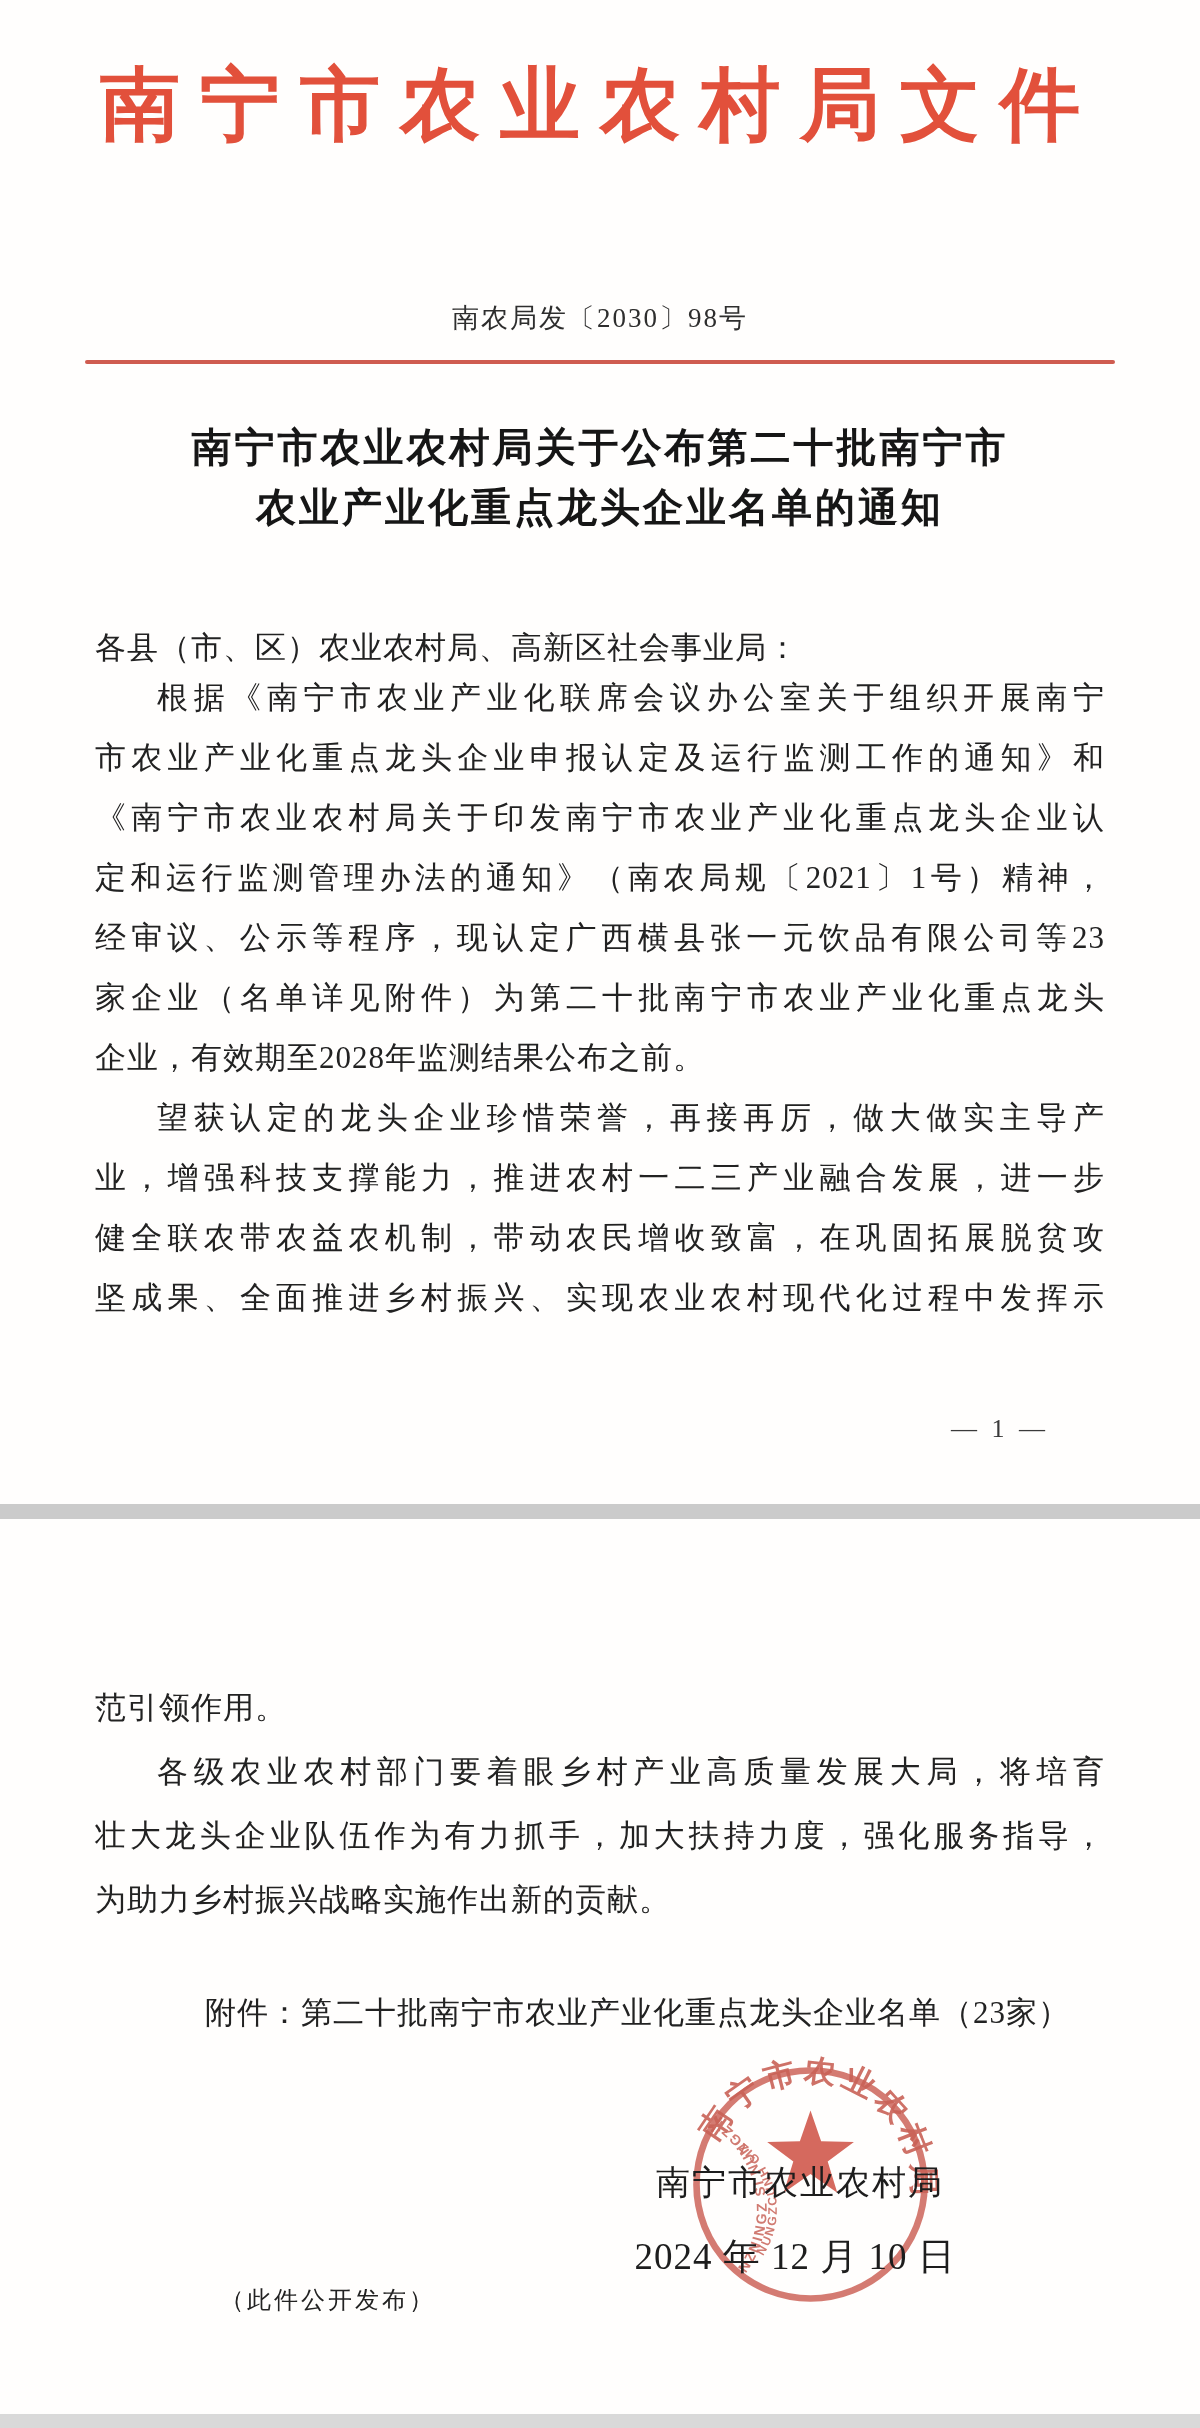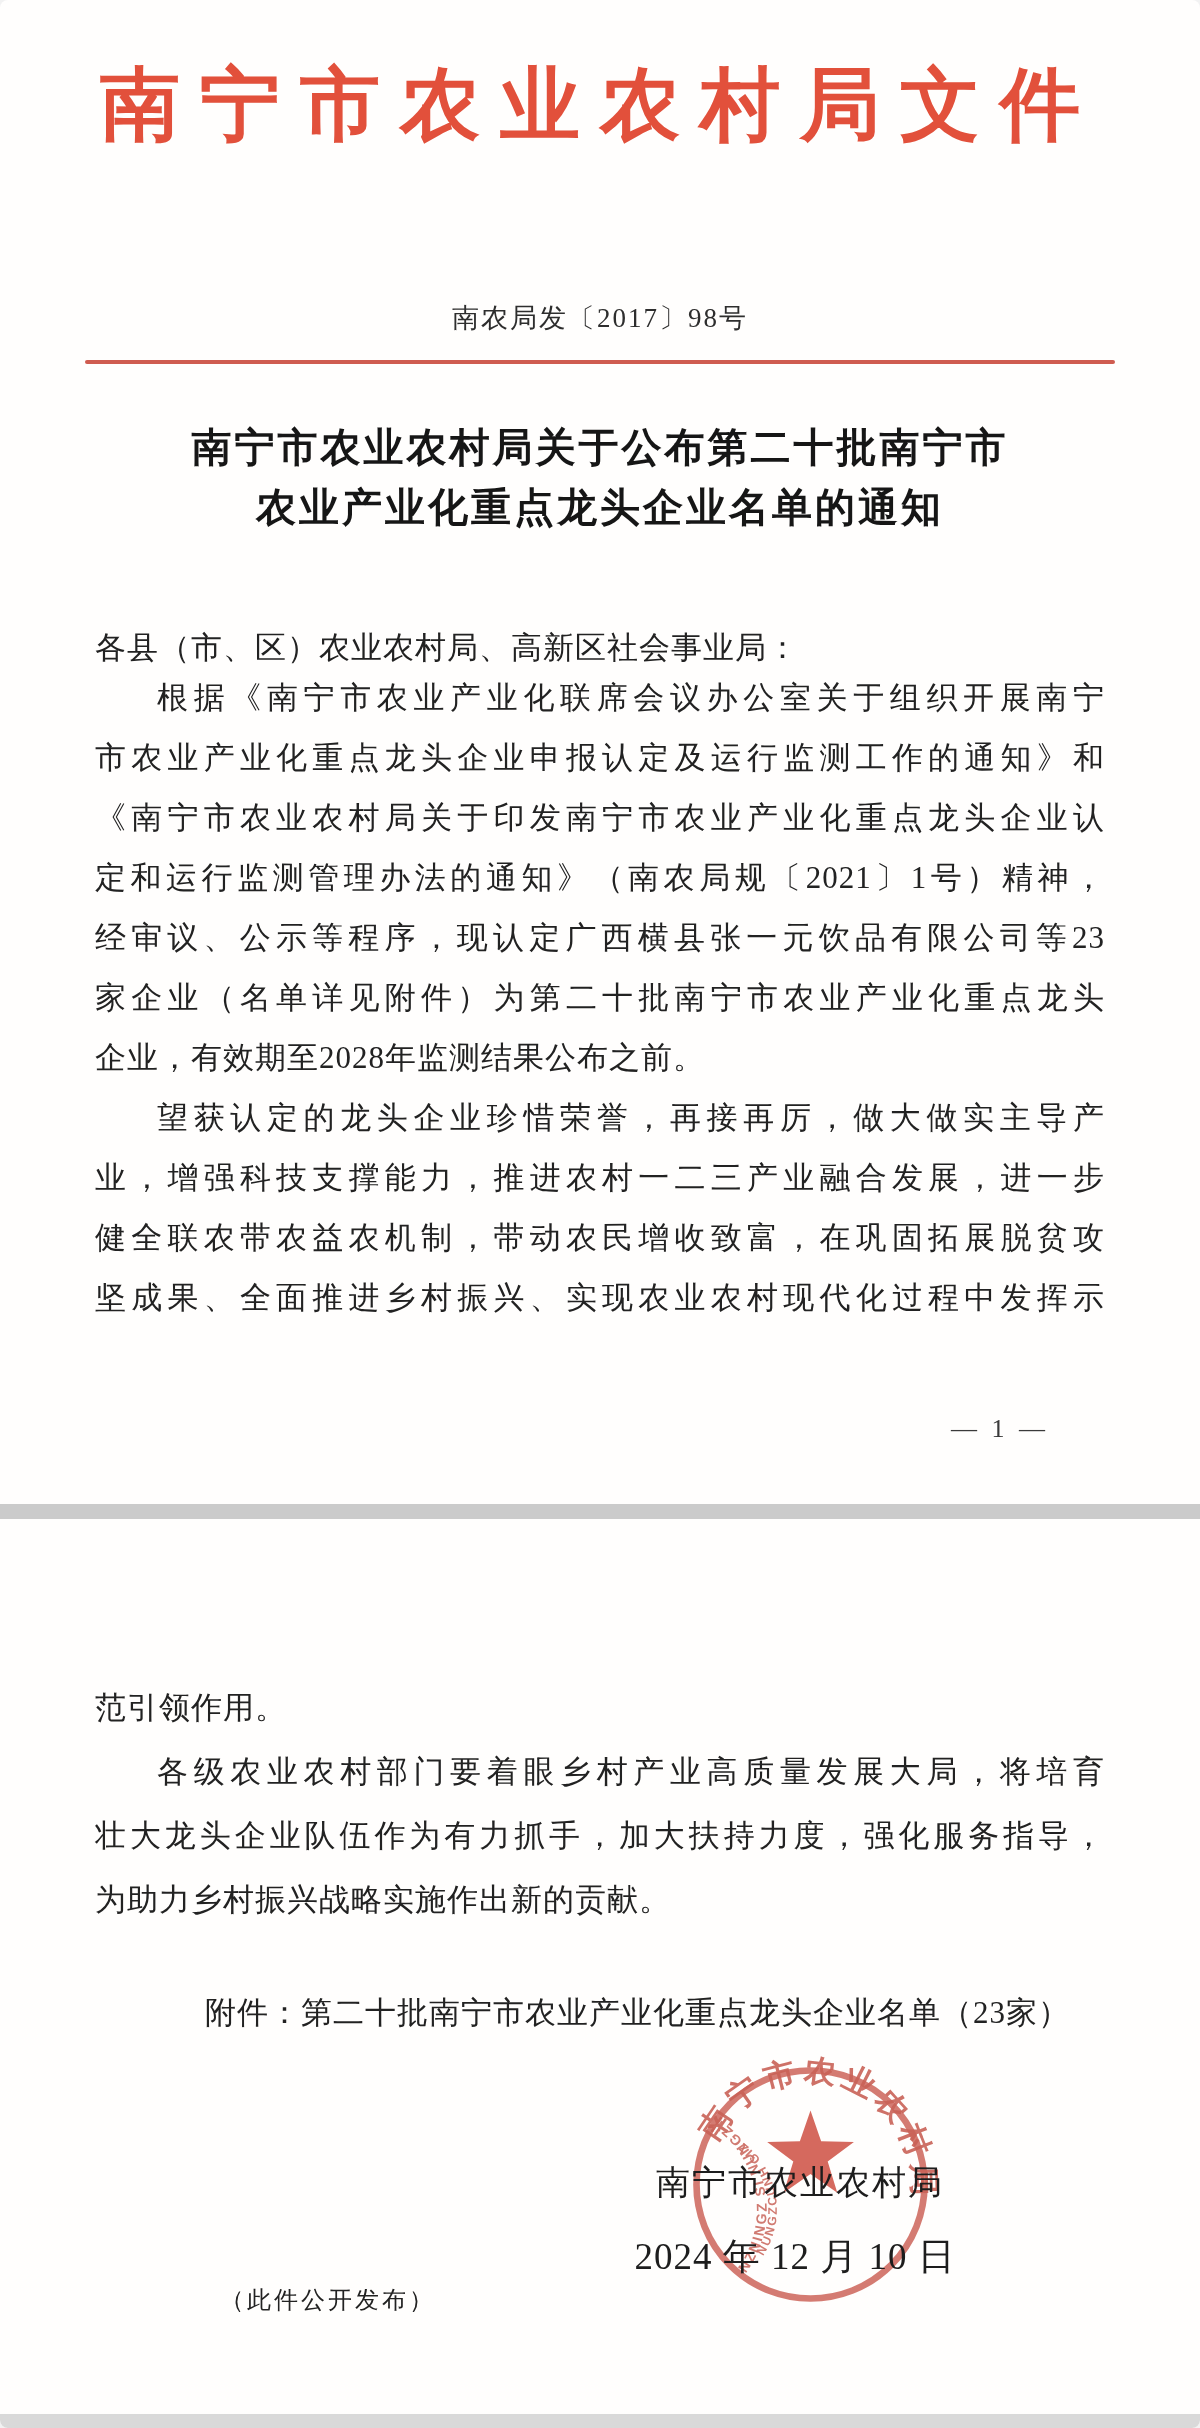--- a/index.html
+++ b/index.html
@@ -1,21 +1,20 @@
 <!DOCTYPE html>
 <html><head>
 <meta charset="utf-8">
 <style>
   html,body{margin:0;padding:0;background:#f2f2f2;}
   #canvas{
     position:relative;width:1200px;height:2428px;margin:0 auto;
     background:#fffefd;overflow:hidden;
     font-family:"Liberation Serif","DejaVu Serif",serif;
     color:#262626;
-    border-radius:8px;
   }
   .abs{position:absolute;}
   
   .banner{
     left:0;top:50px;width:1200px;height:110px;line-height:110px;
     text-align:center;font-weight:bold;font-size:80px;letter-spacing:20px;
     color:#e2503b;white-space:nowrap;
   }
   .doc-number{
     left:0;top:300px;width:1200px;text-align:center;
@@ -71,21 +70,21 @@
   .seal-zh{font-family:"Liberation Serif","DejaVu Serif",serif;font-weight:bold;}
   .seal-latin{font-family:"Liberation Sans","DejaVu Sans",sans-serif;font-weight:bold;}
 </style>
 </head>
 <body>
 
 <div id="canvas">
 
   <div class="abs banner">南宁市农业农村局文件</div>
 
-  <div class="abs doc-number">南农局发〔2017〕98号</div>
+  <div class="abs doc-number">南农局发〔2030〕98号</div>
 
   <div class="abs red-rule"></div>
 
   <div class="abs doc-title" style="top:418px;">南宁市农业农村局关于公布第二十批南宁市</div>
   <div class="abs doc-title" style="top:478px;">农业产业化重点龙头企业名单的通知</div>
 
   <div class="abs bodyline" style="top:628px;">各县（市、区）农业农村局、高新区社会事业局：</div>
 
   <div class="abs bodyline fill indent" style="top:678px;">根据《南宁市农业产业化联席会议办公室关于组织开展南宁</div>
   <div class="abs bodyline fill" style="top:738px;">市农业产业化重点龙头企业申报认定及运行监测工作的通知》和</div>

